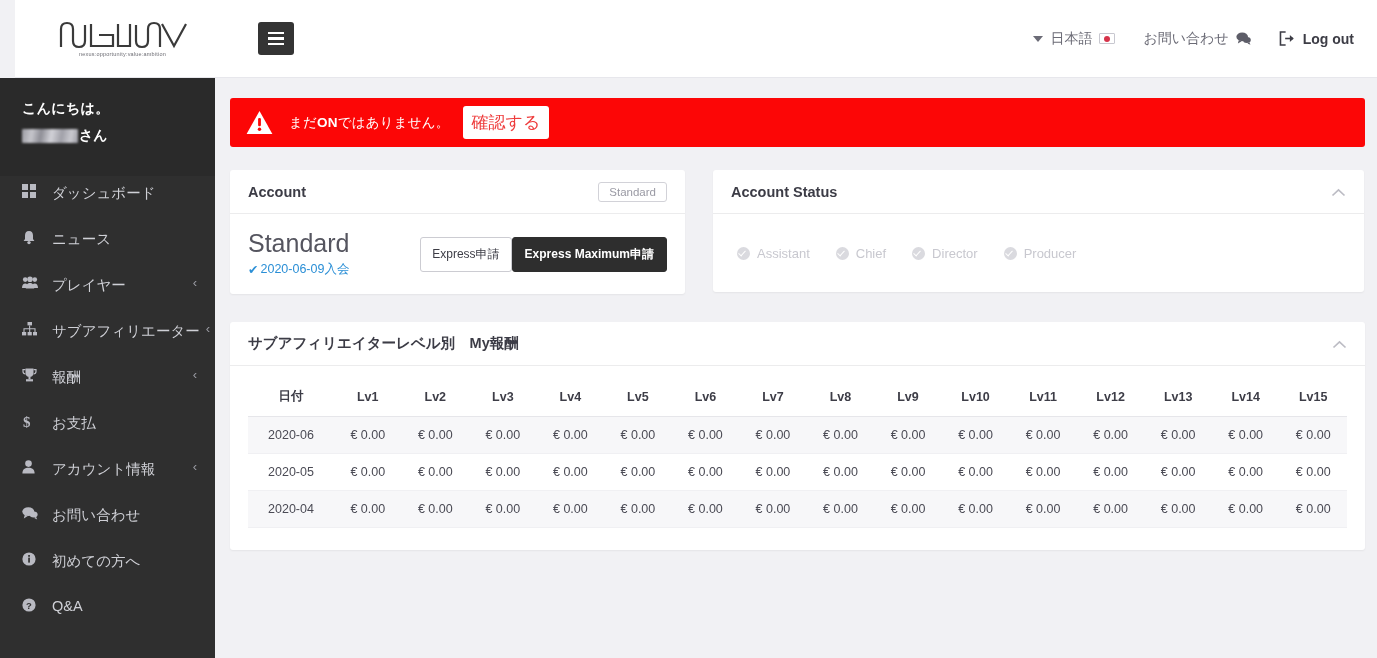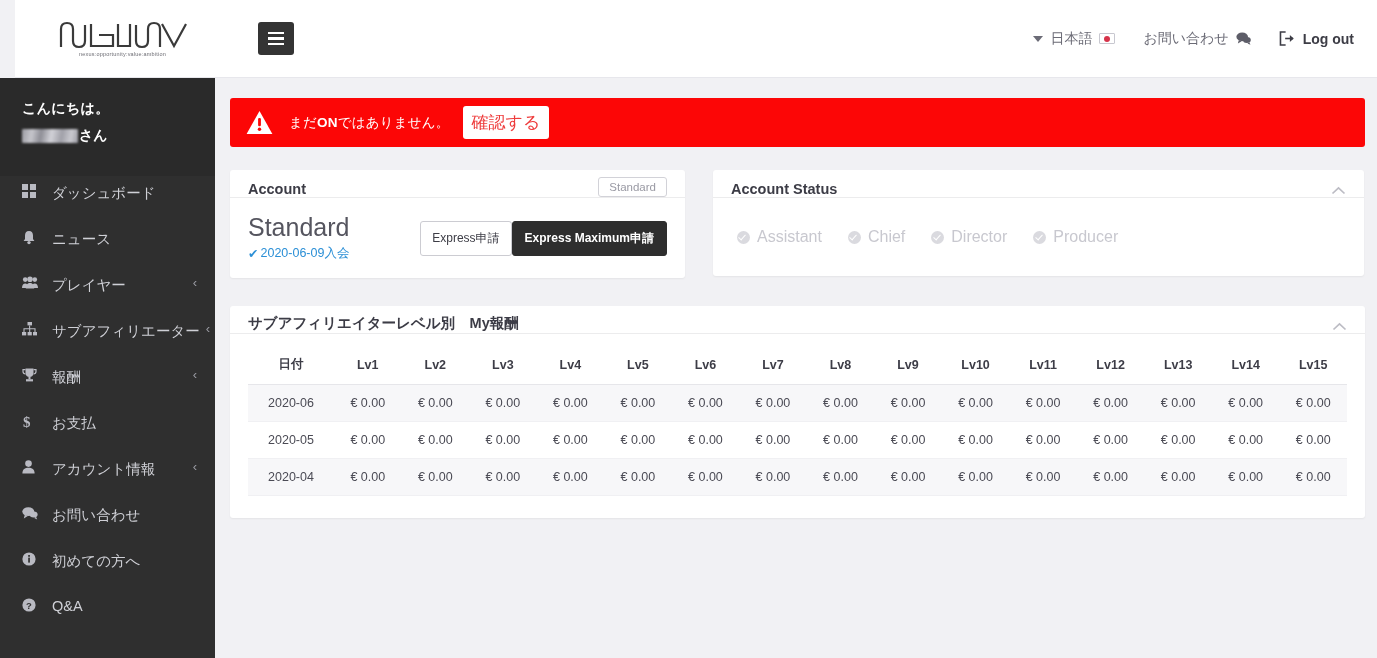--- a/index.html
+++ b/index.html
@@ -138,21 +138,21 @@
     font-family: inherit;
   }
 
   .row { display: flex; gap: 28px; align-items: flex-start; }
 
   .card {
     background: #fff; border-radius: 3px;
     box-shadow: 0 1px 2px rgba(0,0,0,.055);
   }
   .card-head {
-    height: 28px; display: flex; align-items: flex-end;
+    height: 44px; display: flex; align-items: center;
     padding: 0 18px; border-bottom: 1px solid #ececed;
   }
   .card-title { font-size: 14.5px; font-weight: bold; color: #3c3c46; }
   .card-head-right { margin-left: auto; display: flex; align-items: center; }
   .pill {
     border: 1px solid #d2d2d8; border-radius: 3px;
     color: #9a9aa4; font-size: 11.5px; padding: 3px 10px;
     background: #fff;
   }
   .chev-up { color: #b6b6bf; font-size: 15px; line-height: 1; cursor: pointer; }
@@ -183,21 +183,21 @@
   }
 
   
   .card-status { width: 651px; }
   .status-body {
     height: 78px; display: flex; align-items: center;
     padding: 0 24px; gap: 26px;
   }
   .status-item {
     display: flex; align-items: center; gap: 7px;
-    color: #c8c8cf; font-size: 16px;
+    color: #c8c8cf; font-size: 13px;
   }
   .check-circle {
     width: 13px; height: 13px; border-radius: 50%;
     background: #dadadf; position: relative; flex: 0 0 13px;
   }
   .check-circle::after {
     content: ""; position: absolute; left: 3.3px; top: 2.6px;
     width: 3.2px; height: 6px;
     border: solid #fff; border-width: 0 1.6px 1.6px 0;
     transform: rotate(42deg);

